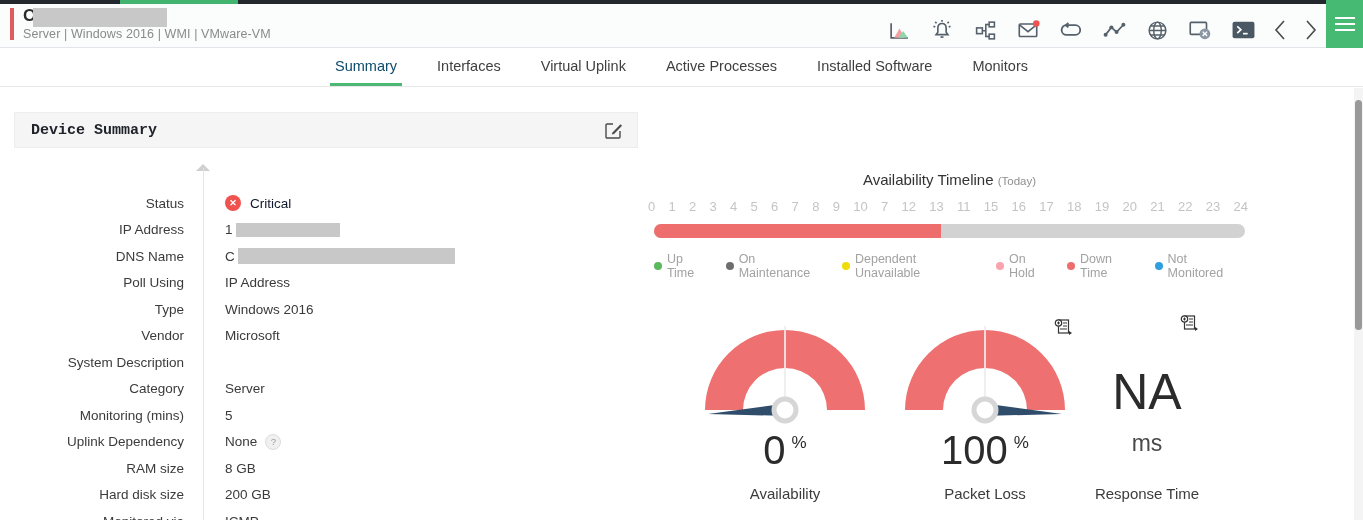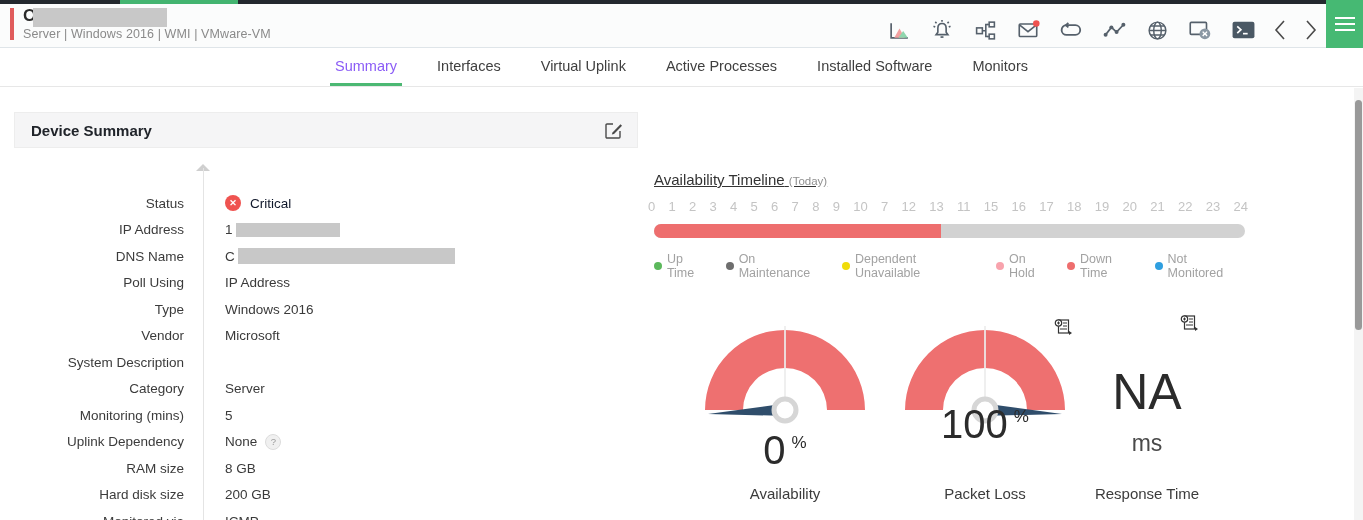--- a/index.html
+++ b/index.html
@@ -26,29 +26,29 @@
   .menu-btn { left:1326px; top:0; width:37px; height:48px; background:#46b973; display:flex;
               flex-direction:column; align-items:center; justify-content:center; gap:4px; cursor:pointer; }
   .menu-btn i { display:block; width:20px; height:2px; background:#fff; }
 
   
   .tabbar { left:0; top:48px; width:1363px; height:39px; background:#fff;
             border-bottom:1px solid #e7e7e7; display:flex; justify-content:center;
             align-items:stretch; gap:30px; }
   .tab { font-size:14.5px; color:#3f3f3f; display:flex; align-items:center;
          padding:0 5px; cursor:pointer; border-bottom:3px solid transparent; }
-  .tab.active { color:#8b5cf6; border-bottom-color:#4cb873; }
+  .tab.active { color:#0c4a6e; border-bottom-color:#4cb873; }
 
   
   .scroll-track { right:0; top:88px; width:9px; height:432px; background:#f4f4f4; }
   .scroll-thumb { right:1px; top:100px; width:7px; height:230px; background:#999; border-radius:4px; }
 
   
   .ds-header { left:14px; top:112px; width:624px; height:36px; background:#f5f5f6;
-               border:1px solid #ededed; display:flex; align-items:center; }
+               border:1px solid #ededed; display:flex; align-items:center;font-family:Liberation Mono, monospace; }
   .ds-title { margin-left:16px; font-size:15px; font-weight:bold; color:#20242a; }
   .ds-edit { margin-left:auto; margin-right:14px; cursor:pointer; display:flex; }
   .ds-divider { left:203px; top:168px; width:1px; height:352px; background:#e4e4e4; }
   .ds-scroll-up { left:196px; top:164px; width:0; height:0; border-left:7px solid transparent;
                   border-right:7px solid transparent; border-bottom:7px solid #cfcfcf; }
   .ds-rows { left:14px; top:190px; width:624px; }
   .ds-row { height:26.5px; display:flex; align-items:center; }
   .ds-label { width:170px; text-align:right; font-size:13.5px; color:#3b3b3b; }
   .ds-value { padding-left:41px; font-size:13.5px; color:#3a3a3a; display:flex; align-items:center; }
   .status-icon { width:16px; height:16px; border-radius:50%; background:#ef5350; color:#fff;
@@ -56,21 +56,21 @@
                  justify-content:center; margin-right:9px; }
   .critical-text { color:#0f172a; }
   .redact { background:#c8c8c8; display:inline-block; margin-left:3px; }
   .redact-ip { width:104px; height:14px; }
   .redact-dns { width:217px; height:16px; }
   .help-badge { width:16px; height:16px; border-radius:50%; background:#f0f0f0;
                 border:1px solid #dcdcdc; color:#999; font-size:9.5px; display:inline-flex;
                 align-items:center; justify-content:center; margin-left:8px; cursor:pointer; }
 
   
-  .tl-title { left:654px; top:171px; width:591px; text-align:left; font-size:15px; color:#333;text-decoration:underline; }
+  .tl-title { left:654px; top:171px; width:591px; text-align:center; font-size:15px; color:#333; }
   .tl-period { font-size:11.5px; color:#8f8f8f; }
   .tl-hours { left:648px; top:199px; width:600px; display:flex; justify-content:space-between; }
   .tl-hours span { font-size:13px; color:#c4c4c4; }
   .tl-bar { left:654px; top:224px; width:591px; height:14px; background:#d2d2d2; border-radius:7px; }
   .tl-bar-down { height:14px; background:#ee6e6e; border-radius:7px 0 0 7px; }
   .tl-legend { left:654px; top:252px; width:591px; display:flex; justify-content:center; gap:13px; }
   .lg-item { display:flex; align-items:center; gap:5px; }
   .lg-dot { width:8px; height:8px; border-radius:50%; }
   .lg-label { font-size:12.5px; color:#a2a2a2; }
 
@@ -346,21 +346,21 @@
   <span class="gv-unit">%</span>
 </div>
 <div class="abs gauge-label" style="left:705px; top:485px;">Availability</div>
 
 <svg class="abs gauge-svg" style="left:905px; top:324px;" width="160" height="96" viewBox="0 0 160 96">
   <path d="M0,86 A80,80 0 0 1 160,86 L122,86 A42,42 0 0 0 38,86 Z" fill="#ee7070"></path>
   <line x1="80" y1="2" x2="80" y2="80" stroke="#ededed" stroke-width="2" opacity="0.85"></line>
   <polygon points="157,90 76,79 76,92" fill="#2f4d6b"></polygon>
   <circle cx="80" cy="86" r="11" fill="#fff" stroke="#d6d6d6" stroke-width="5"></circle>
 </svg>
-<div class="abs gauge-value" style="left:905px; top:404px;">
+<div class="abs gauge-value" style="left:905px; top:430px;">
   <span class="gv-num">100</span>
   <span class="gv-unit">%</span>
 </div>
 <div class="abs gauge-label" style="left:905px; top:485px;">Packet Loss</div>
 
 <div class="abs rt-na">NA</div>
 <div class="abs rt-unit">ms</div>
 <div class="abs gauge-label" style="left:1067px; top:485px;">Response Time</div>
 
 <svg class="abs report-icon" style="left:1054px; top:318px;" width="19" height="19" viewBox="0 0 19 19">

